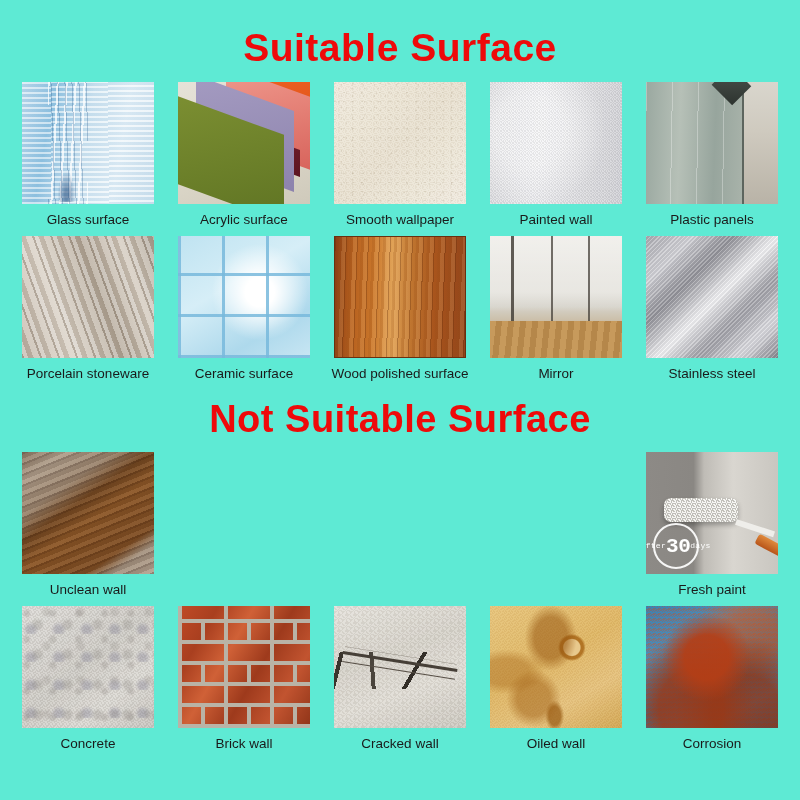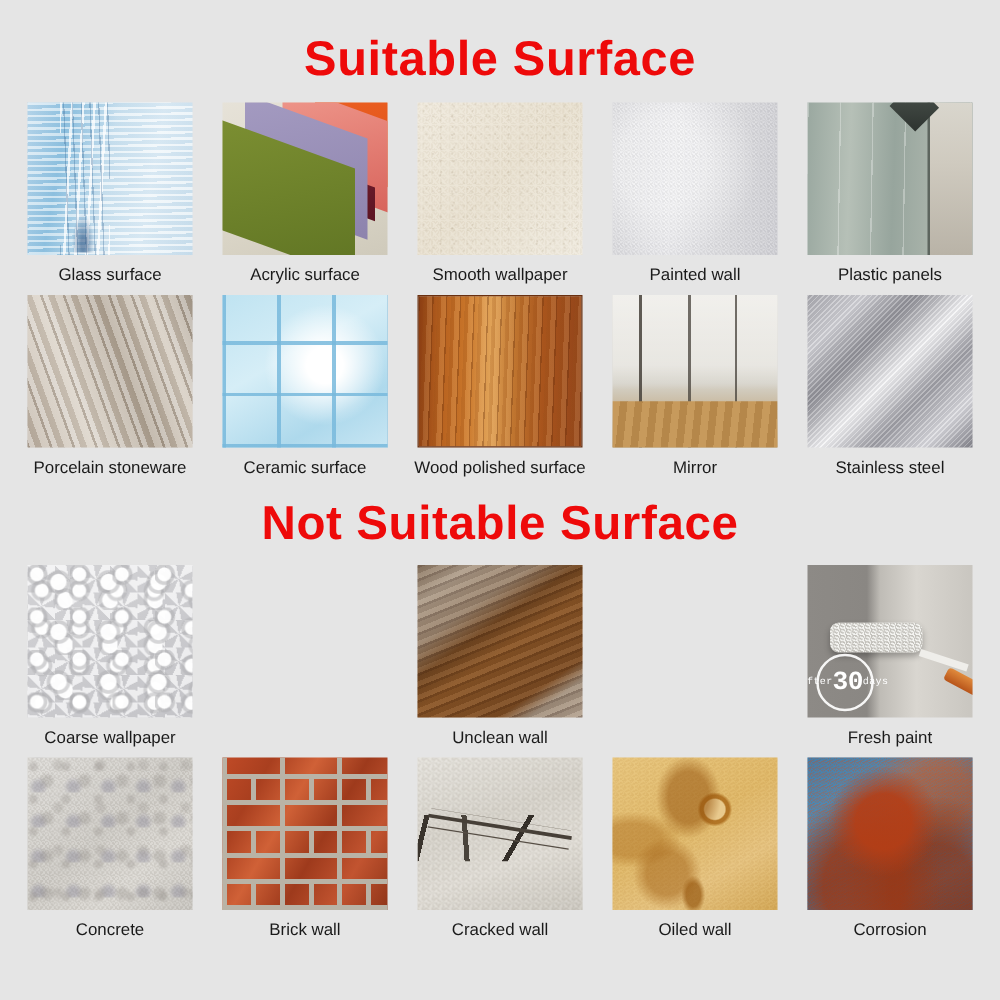--- a/index.html
+++ b/index.html
@@ -9,21 +9,21 @@
     height: 800px;
     background: #ffffff;
     font-family: "Liberation Sans", sans-serif;
     overflow: hidden;
   }
 
   .page {
     width: 800px;
     height: 800px;
     position: relative;
-    background: #e5e5e5;
+    background: #5eead4;
   }
 
   
   .section-title {
     width: 100%;
     text-align: center;
     color: #ee0a0a;
     font-weight: bold;
     letter-spacing: 0.5px;
     font-family: "Liberation Sans", sans-serif;
@@ -456,24 +456,20 @@
       <div class="tile tx-steel"></div>
       <div class="caption">Stainless steel</div>
     </div>
 
   </div>
 
   <div class="section-title not-suitable">Not Suitable Surface</div>
 
   <div class="row">
 
-    <div class="cell">
-      <div class="tile tx-coarse"></div>
-      <div class="caption">Coarse wallpaper</div>
-    </div>
 
 
 
     <div class="cell">
       <div class="tile tx-unclean"></div>
       <div class="caption">Unclean wall</div>
     </div>
 
     <div class="cell">
       <div class="tile tx-freshpaint">

